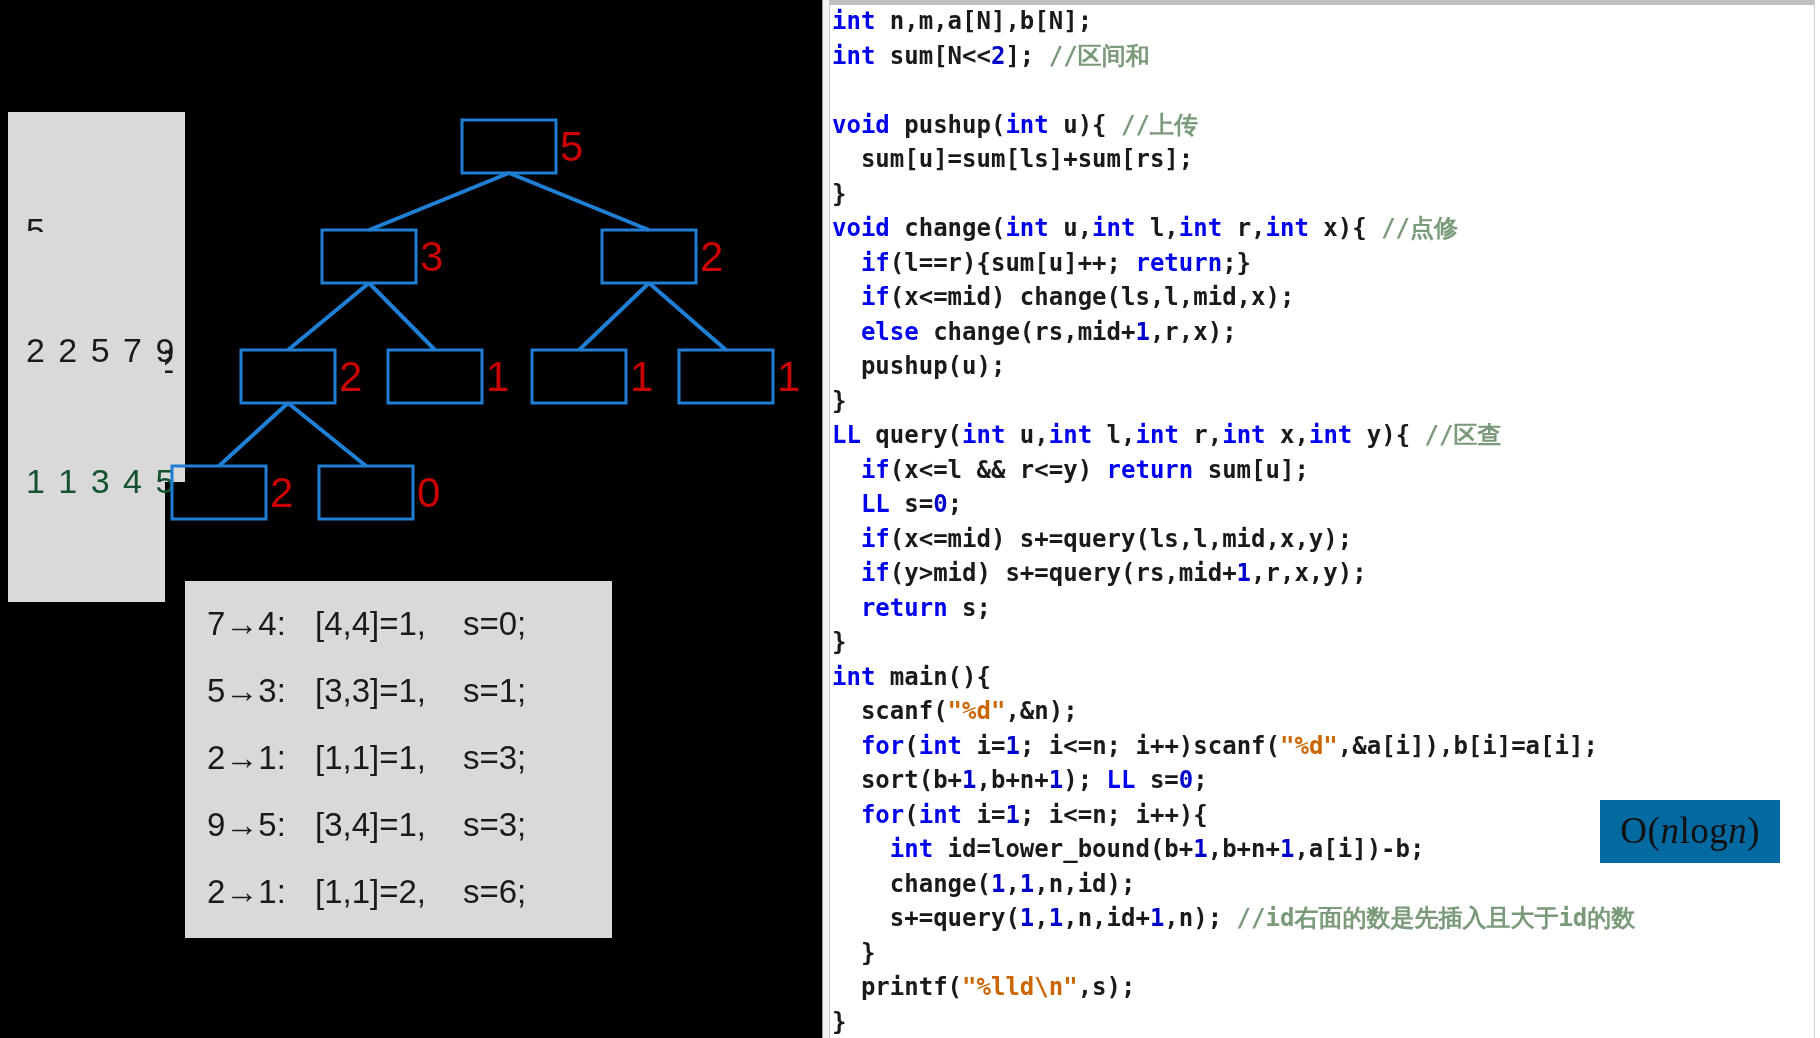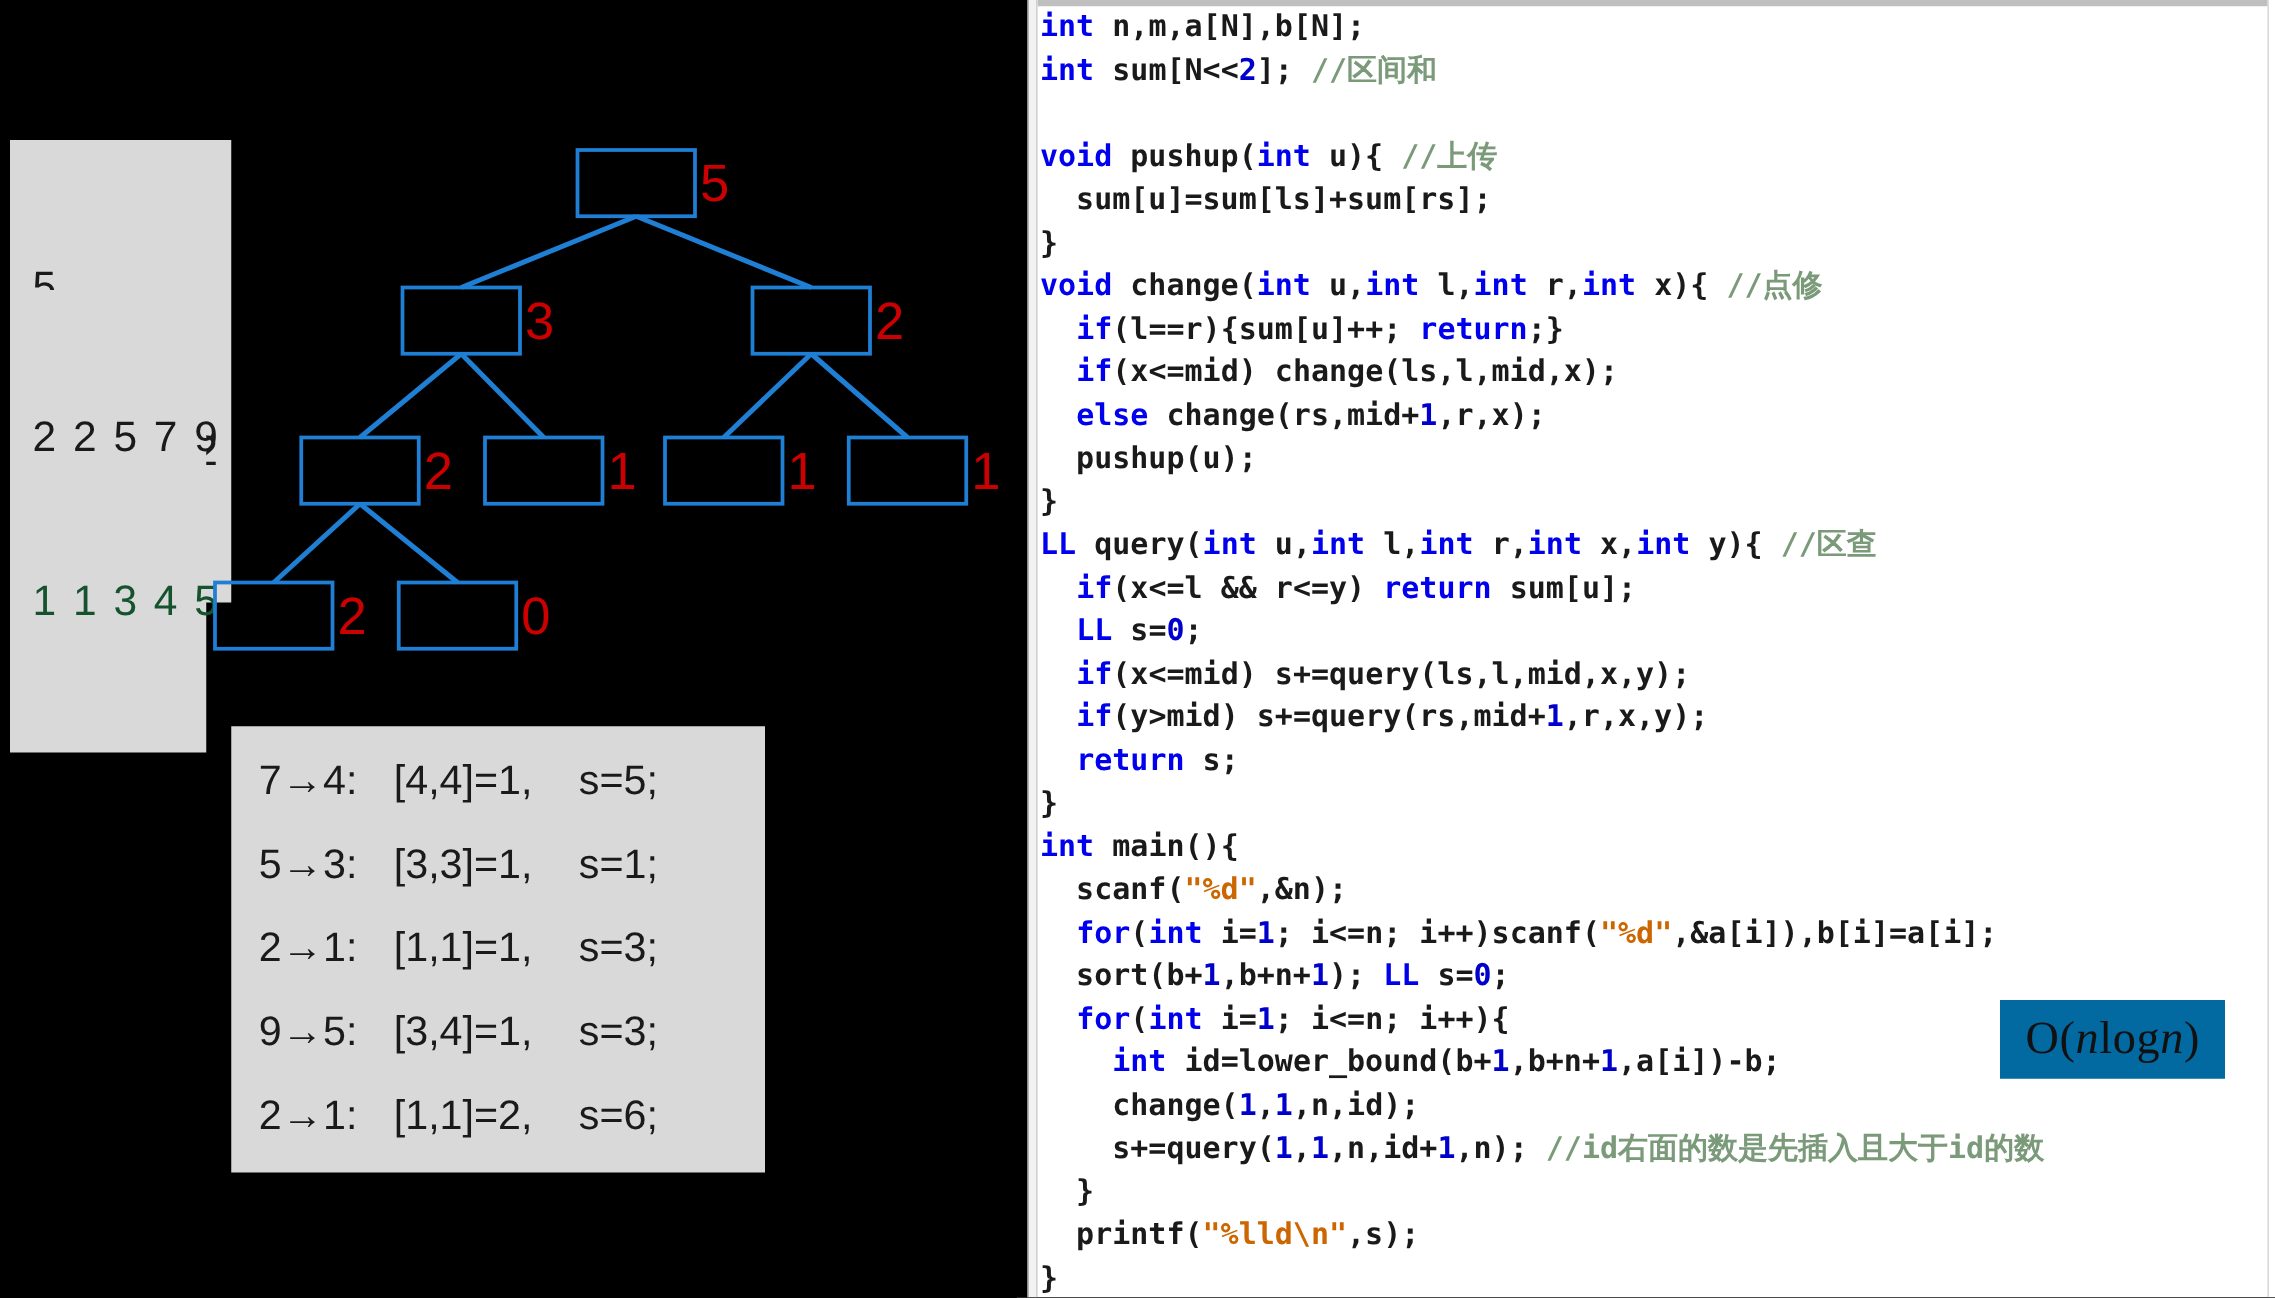--- a/index.html
+++ b/index.html
@@ -172,21 +172,21 @@
         <div class="node-label" style="left: 630px; top: 356px; color: rgb(204, 0, 0);">1</div>
         <div class="node-label" style="left: 777px; top: 356px; color: rgb(204, 0, 0);">1</div>
         <div class="node-label" style="left: 270px; top: 472px; color: rgb(204, 0, 0);">2</div>
         <div class="node-label" style="left: 417px; top: 472px; color: rgb(204, 0, 0);">0</div>
       </div>
 
     <div id="trace-box">
         <div class="trace-row">
           <span class="trace-op">7→4:</span>
           <span class="trace-rng">[4,4]=1,</span>
-          <span class="trace-s">s=5;</span>
+          <span class="trace-s">s=0;</span>
         </div>
         <div class="trace-row">
           <span class="trace-op">5→3:</span>
           <span class="trace-rng">[3,3]=1,</span>
           <span class="trace-s">s=1;</span>
         </div>
         <div class="trace-row">
           <span class="trace-op">2→1:</span>
           <span class="trace-rng">[1,1]=1,</span>
           <span class="trace-s">s=3;</span>

